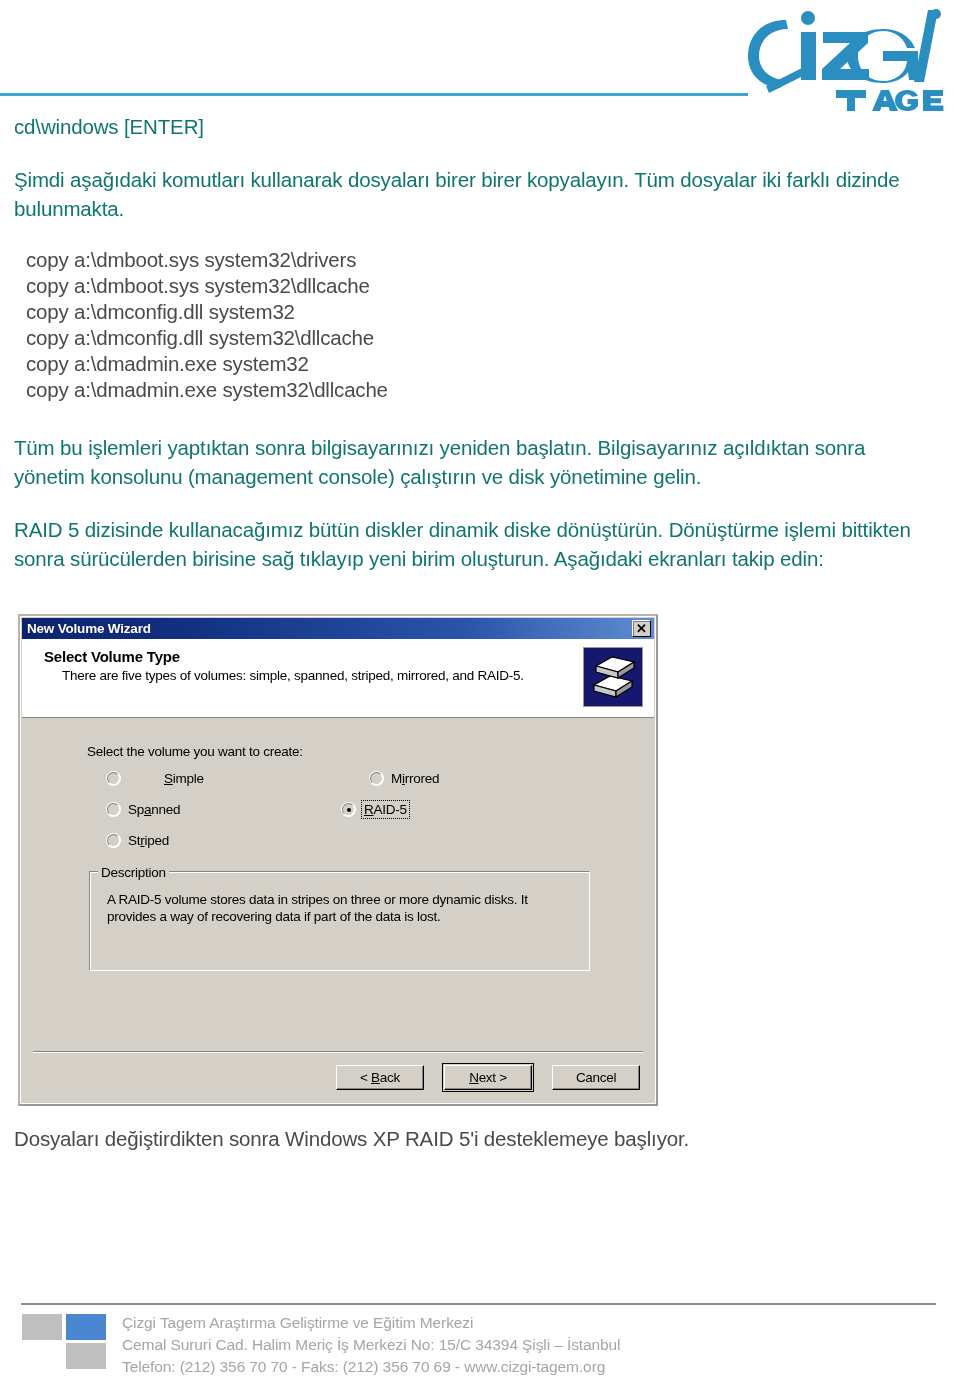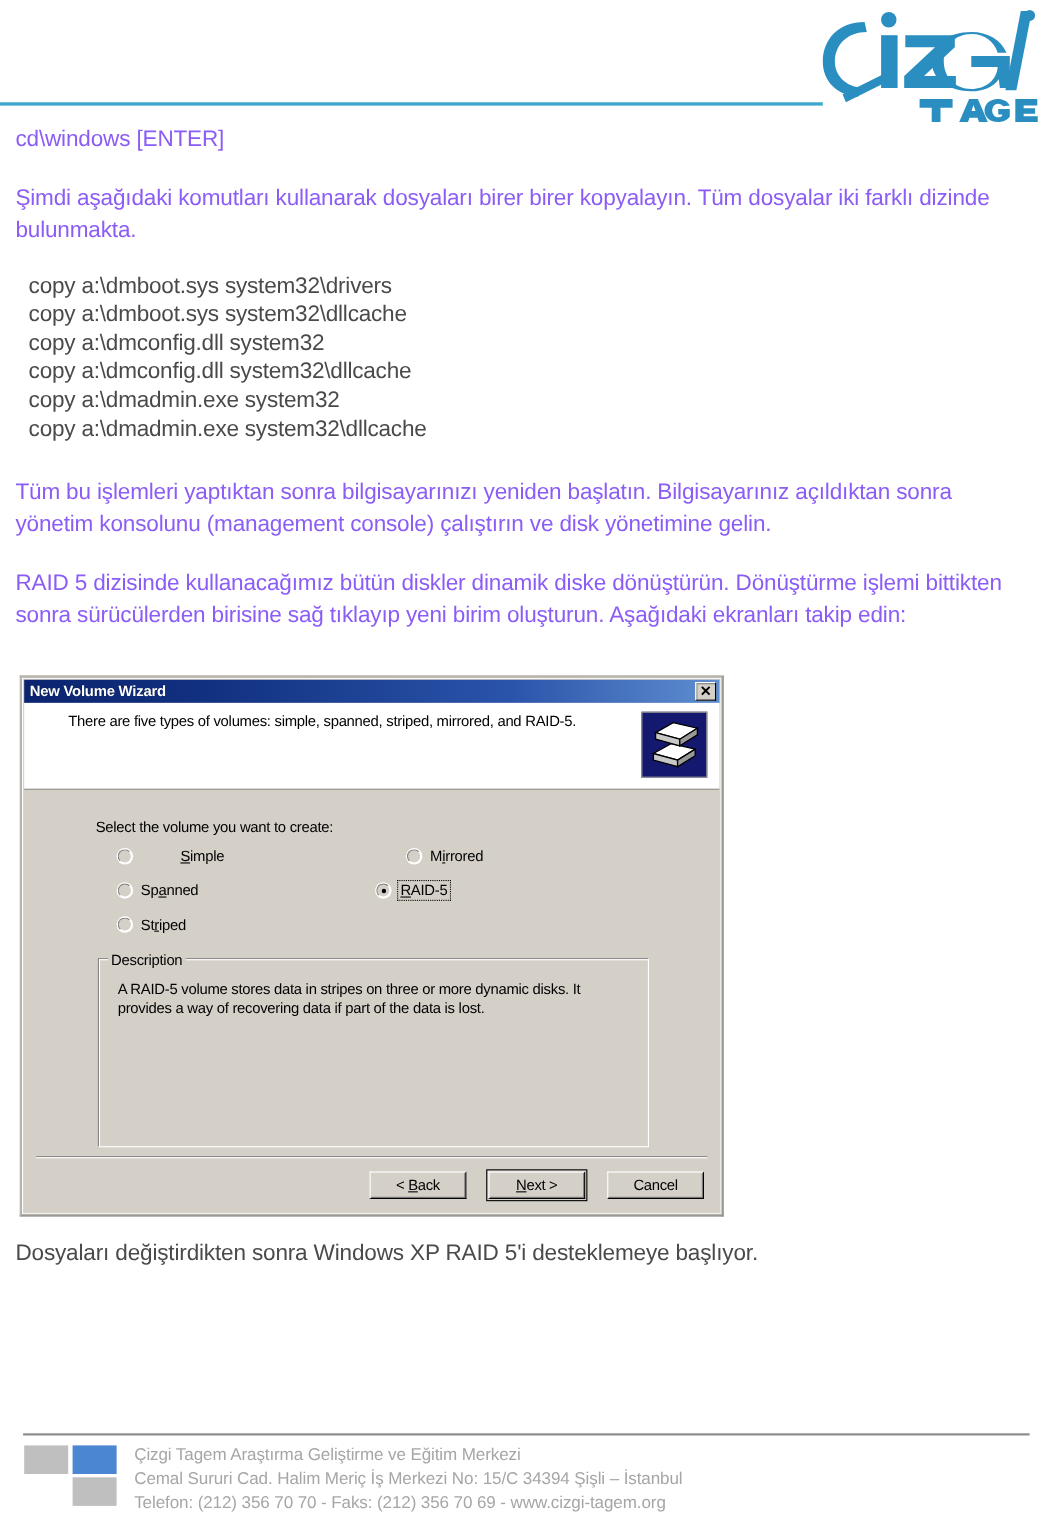--- a/index.html
+++ b/index.html
@@ -17,21 +17,21 @@
   #header-rule {
     position:absolute; left:0; top:93px; width:748px; height:3px;
     background:#3ba7cf;
   }
   #logo { position:absolute; right:10px; top:4px; width:210px; height:108px; }
   #logo svg { display:block; }
 
   
   #doc { position:absolute; left:0; top:112px; width:960px; }
   .para {
-    color:#8b5cf6;
+    color:#0f766e;
     font-size:20.5px;
     line-height:29px;
     letter-spacing:-0.15px;
     margin:0;
     padding:0 30px 0 14px;
     font-weight:400;
   }
   .mono-block {
     color:#4a4a4a;
     font-size:20.5px;
@@ -124,21 +124,21 @@
   .radio-label {
     font-size:13.5px; color:#000; margin-left:8px; letter-spacing:-0.25px;
     white-space:nowrap;
   }
   .radio-label.focused {
     outline:1px dotted #000; outline-offset:1px; padding:0 1px;
   }
   .acc { text-decoration:underline; }
 
   #desc-group {
-    position:absolute; left:68px; top:153px; width:500px; height:171px;
+    position:absolute; left:68px; top:153px; width:500px; height:99px;
     border:1px solid #ffffff;
     box-shadow:-1px -1px 0 0 #868286;
   }
   #desc-legend {
     position:absolute; left:7px; top:-8px;
     background:#d4d0c8; padding:0 3px;
     font-size:13.5px; color:#000; letter-spacing:-0.25px;
   }
   #desc-text {
     position:absolute; left:16px; top:18px; right:10px;
@@ -236,20 +236,21 @@
 
 <div id="dialog">
 
   <div id="titlebar">
     <div id="titlebar-text">New Volume Wizard</div>
     <div id="close-btn">✕</div>
   </div>
 
   <div id="banner">
     <div id="banner-text">
+      <div id="banner-title">Select Volume Type</div>
       <div id="banner-sub">There are five types of volumes: simple, spanned, striped, mirrored, and RAID-5.</div>
     </div>
     <div id="banner-icon">
       <svg width="58" height="58" viewBox="0 0 58 58" xmlns="http://www.w3.org/2000/svg">
 
         <path d="M10 37 L26 28 L48 33 L32 43 Z" fill="#ffffff" stroke="#000" stroke-width="1.2"></path>
         <path d="M10 37 L10 43 L32 49 L32 43 Z" fill="#c8c8c8" stroke="#000" stroke-width="1.2"></path>
         <path d="M32 43 L48 33 L48 39 L32 49 Z" fill="#9a9a9a" stroke="#000" stroke-width="1.2"></path>
 
         <path d="M12 18 L28 9 L50 14 L34 24 Z" fill="#ffffff" stroke="#000" stroke-width="1.2"></path>

